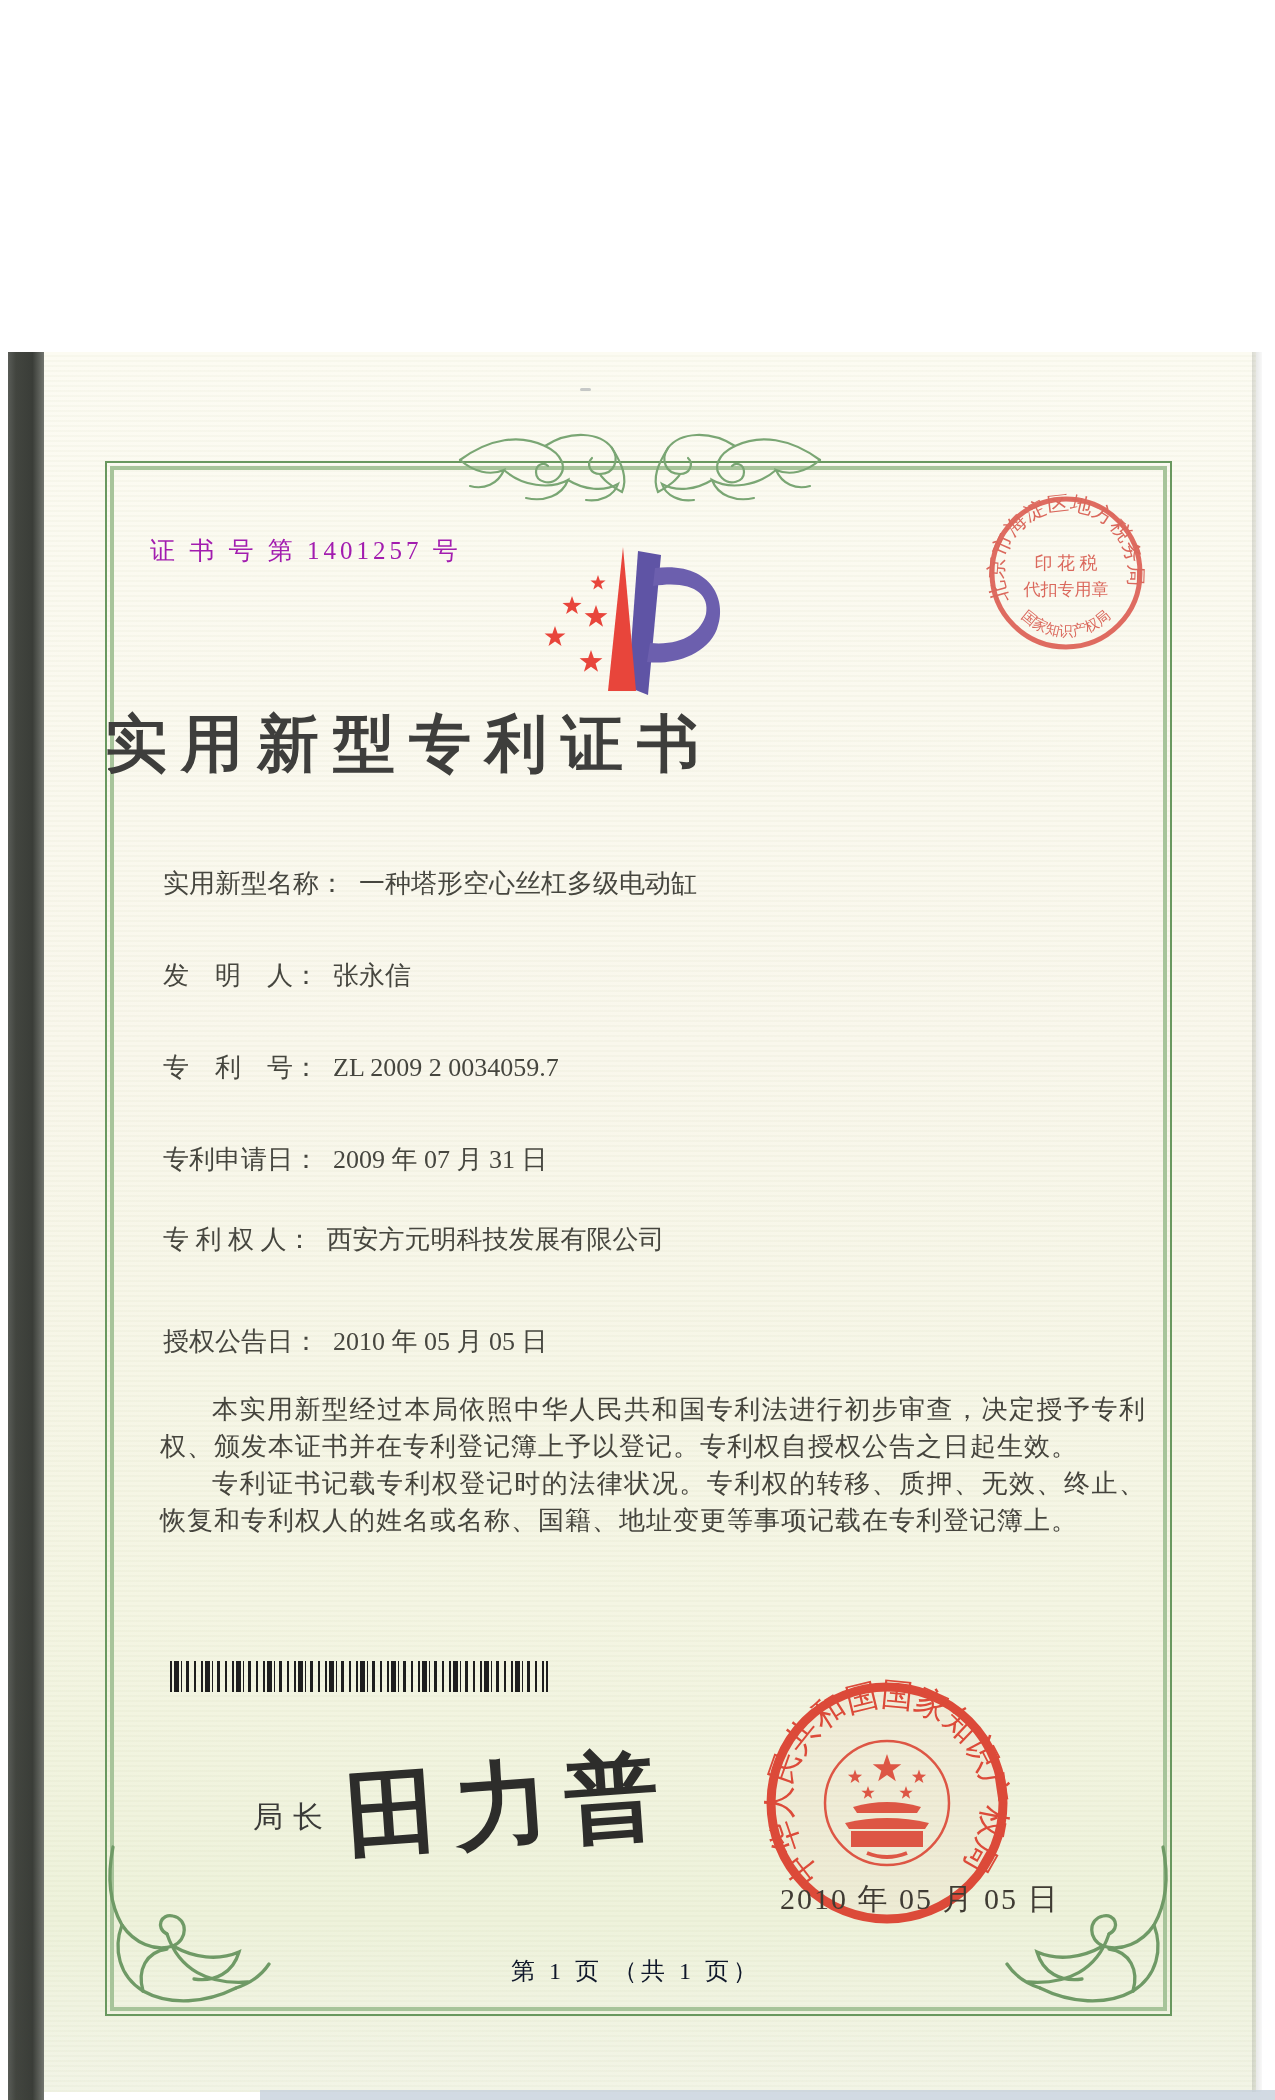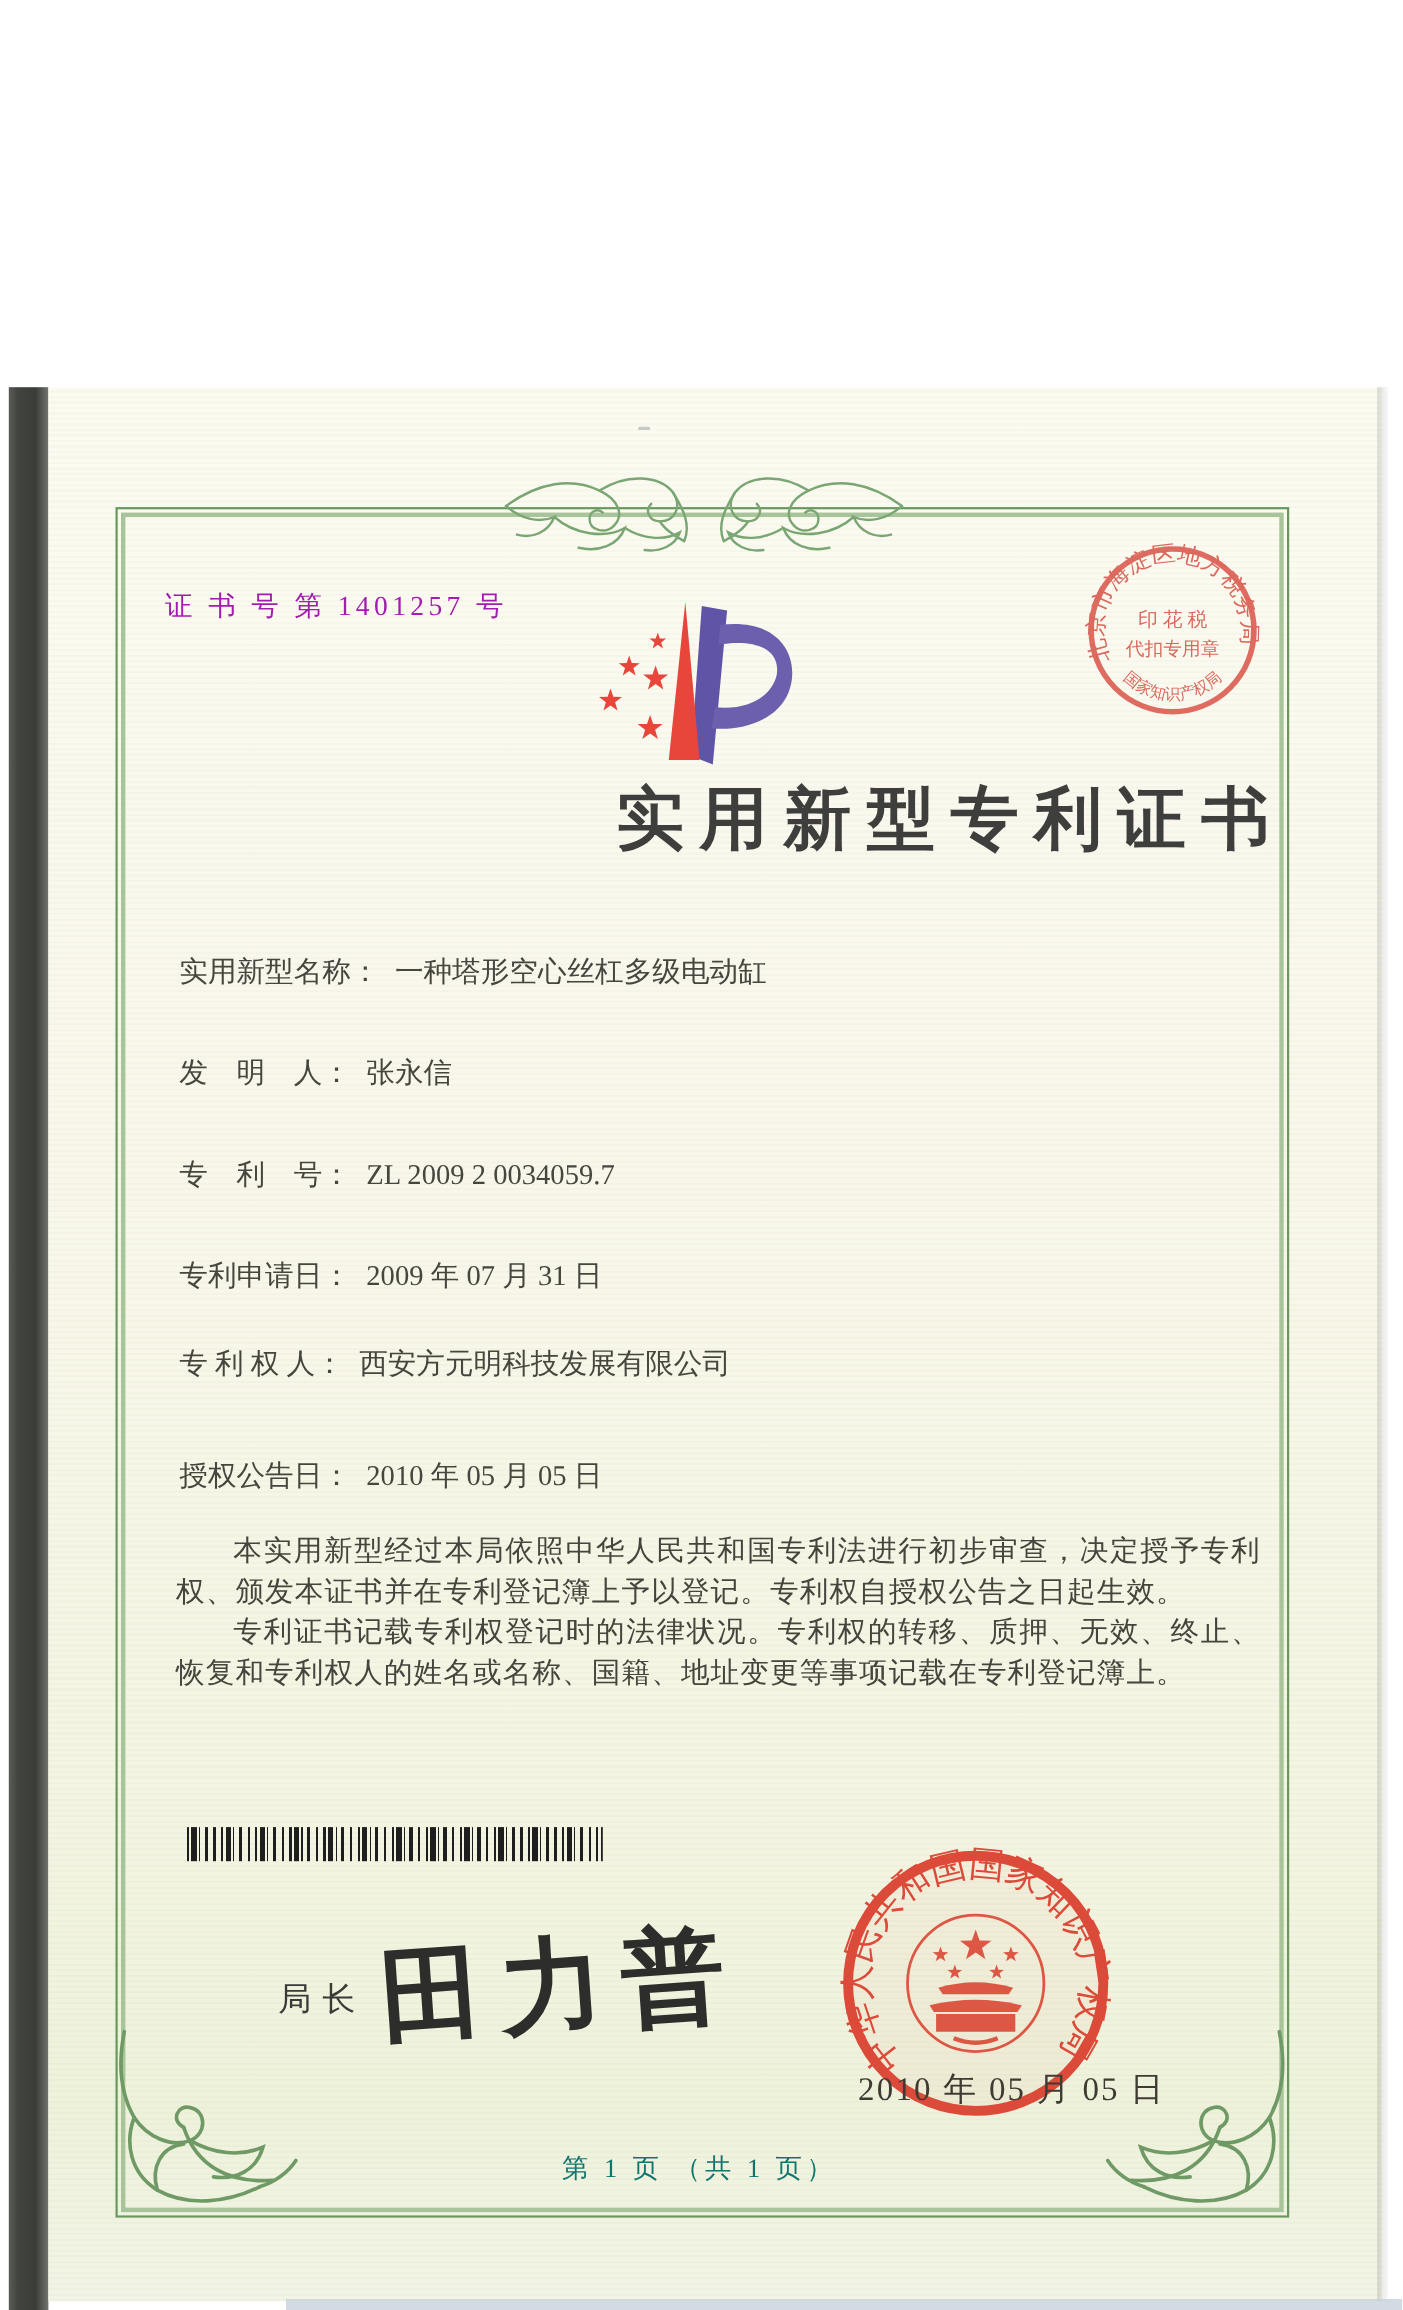--- a/index.html
+++ b/index.html
@@ -21,39 +21,39 @@
   .frame-outer{position:absolute;left:105px;top:461px;width:1063px;height:1551px;border:2px solid #69985f;}
   .frame-inner{position:absolute;left:3px;top:3px;right:3px;bottom:3px;border:4px solid #a7c49a;}
   
   .dragons{position:absolute;left:450px;top:420px;width:380px;height:96px;}
   .corner{position:absolute;width:180px;height:180px;}
   .corner.bl{left:92px;top:1838px;}
   .corner.br{left:1004px;top:1838px;transform:scaleX(-1);}
   
   .cert-no{position:absolute;left:150px;top:534px;font-size:25px;letter-spacing:4px;color:#a21caf;}
   .logo{position:absolute;left:520px;top:543px;width:225px;height:160px;}
-  .title{position:absolute;left:105px;top:702px;width:1063px;text-align:right;
+  .title{position:absolute;left:105px;top:702px;width:1063px;text-align:left;
          font-size:62px;font-weight:600;letter-spacing:14px;color:#3e3e3c;}
   .tax-stamp{position:absolute;left:983px;top:490px;width:166px;height:166px;opacity:.92;}
   .fields{position:absolute;left:163px;top:866px;width:990px;}
   .frow{position:absolute;left:0;font-size:26px;color:#46463f;white-space:nowrap;text-align:center;}
   .frow .lab{margin-right:14px;}
   .paragraphs{position:absolute;left:160px;top:1379px;width:986px;font-size:26px;line-height:37px;
               color:#45443d;text-align:justify;letter-spacing:1px;margin-top:12px;}
   .paragraphs p{margin:0;text-indent:2em;}
   .barcode{position:absolute;left:170px;top:1661px;width:378px;height:31px;
     background:repeating-linear-gradient(90deg,#1e1e1e 0 2px,transparent 2px 4px,#1e1e1e 4px 9px,transparent 9px 11px,#1e1e1e 11px 12px,transparent 12px 16px,#1e1e1e 16px 19px,transparent 19px 24px,#1e1e1e 24px 26px,transparent 26px 31px);}
   .sig-label{position:absolute;left:253px;top:1797px;font-size:30px;letter-spacing:10px;color:#3a3a38;font-family:Liberation Mono, monospace;}
   .signature{position:absolute;left:345px;top:1742px;font-size:94px;font-weight:700;color:#2d2d2b;
              letter-spacing:16px;transform:rotate(-4deg);white-space:nowrap;}
   .seal{position:absolute;left:762px;top:1678px;width:250px;height:250px;}
   .seal-date{position:absolute;left:780px;top:1879px;width:300px;font-size:30px;letter-spacing:2px;
              color:#3f3b33;z-index:6;white-space:nowrap;}
   .footer{position:absolute;left:436px;top:1955px;width:400px;text-align:center;
-          font-size:24px;letter-spacing:4px;color:#0f766e;}
+          font-size:24px;letter-spacing:4px;color:#0f172a;}
   svg text{font-family:"Liberation Serif","DejaVu Serif",serif;}
 </style>
 </head>
 <body>
 
 <div id="stage">
 
   <div class="dark-band"></div>
   <div class="paper"></div>
   <div class="page-edge-right"></div>

